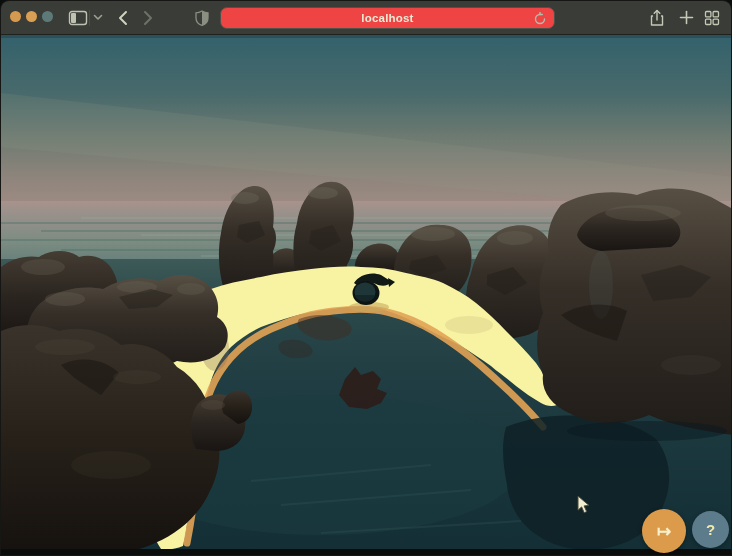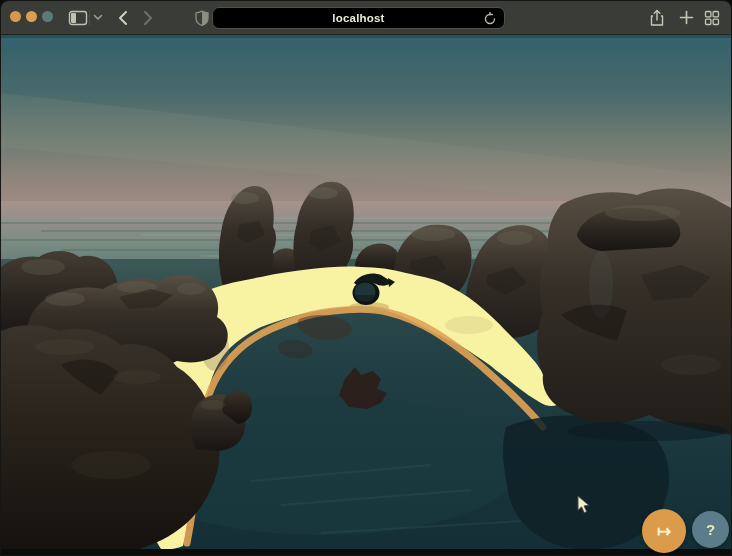--- a/index.html
+++ b/index.html
@@ -6,22 +6,22 @@
   html,body { width:732px; height:556px; background:#0b0d0c; font-family:"Liberation Sans", sans-serif; }
   .window { position:relative; width:732px; height:556px; overflow:hidden;
             border-radius:9px 9px 0 0; background:#0b0d0c; border:1px solid #161714; }
   
   .toolbar { position:relative; width:100%; height:34px; background:#3a3c37;
              border-bottom:1px solid #20221e; }
   .tl { position:absolute; top:10px; width:11px; height:11px; border-radius:50%; }
   .ticon { position:absolute; display:flex; align-items:center; justify-content:center; }
   .ticon svg { display:block; }
   .divider { position:absolute; left:88px; top:9px; width:1px; height:16px; background:#4a4c45; }
-  .urlfield { position:absolute; left:211px; top:6px; width:293px; height:22px;
-              background:#000000; border:1px solid #50524a; border-radius:7px;
+  .urlfield { position:absolute; left:219px; top:6px; width:335px; height:22px;
+              background:#ef4444; border:1px solid #50524a; border-radius:7px;
               display:flex; align-items:center; justify-content:center; }
   .urltext { color:#eaebd5; font-size:11.5px; font-weight:bold; letter-spacing:.2px; }
   .reload { position:absolute; right:7px; top:4px; }
   
   .scene { position:absolute; left:0; top:34px; width:732px; height:522px; background:#1d3a40; }
   .scene svg { display:block; }
   
   .fab { position:absolute; border-radius:50%; display:flex; align-items:center;
          justify-content:center; cursor:pointer; box-shadow:0 1px 4px rgba(0,0,0,.35); }
   .fab-enter { left:641px; top:508px; width:44px; height:44px; background:#dc9b4b; }

